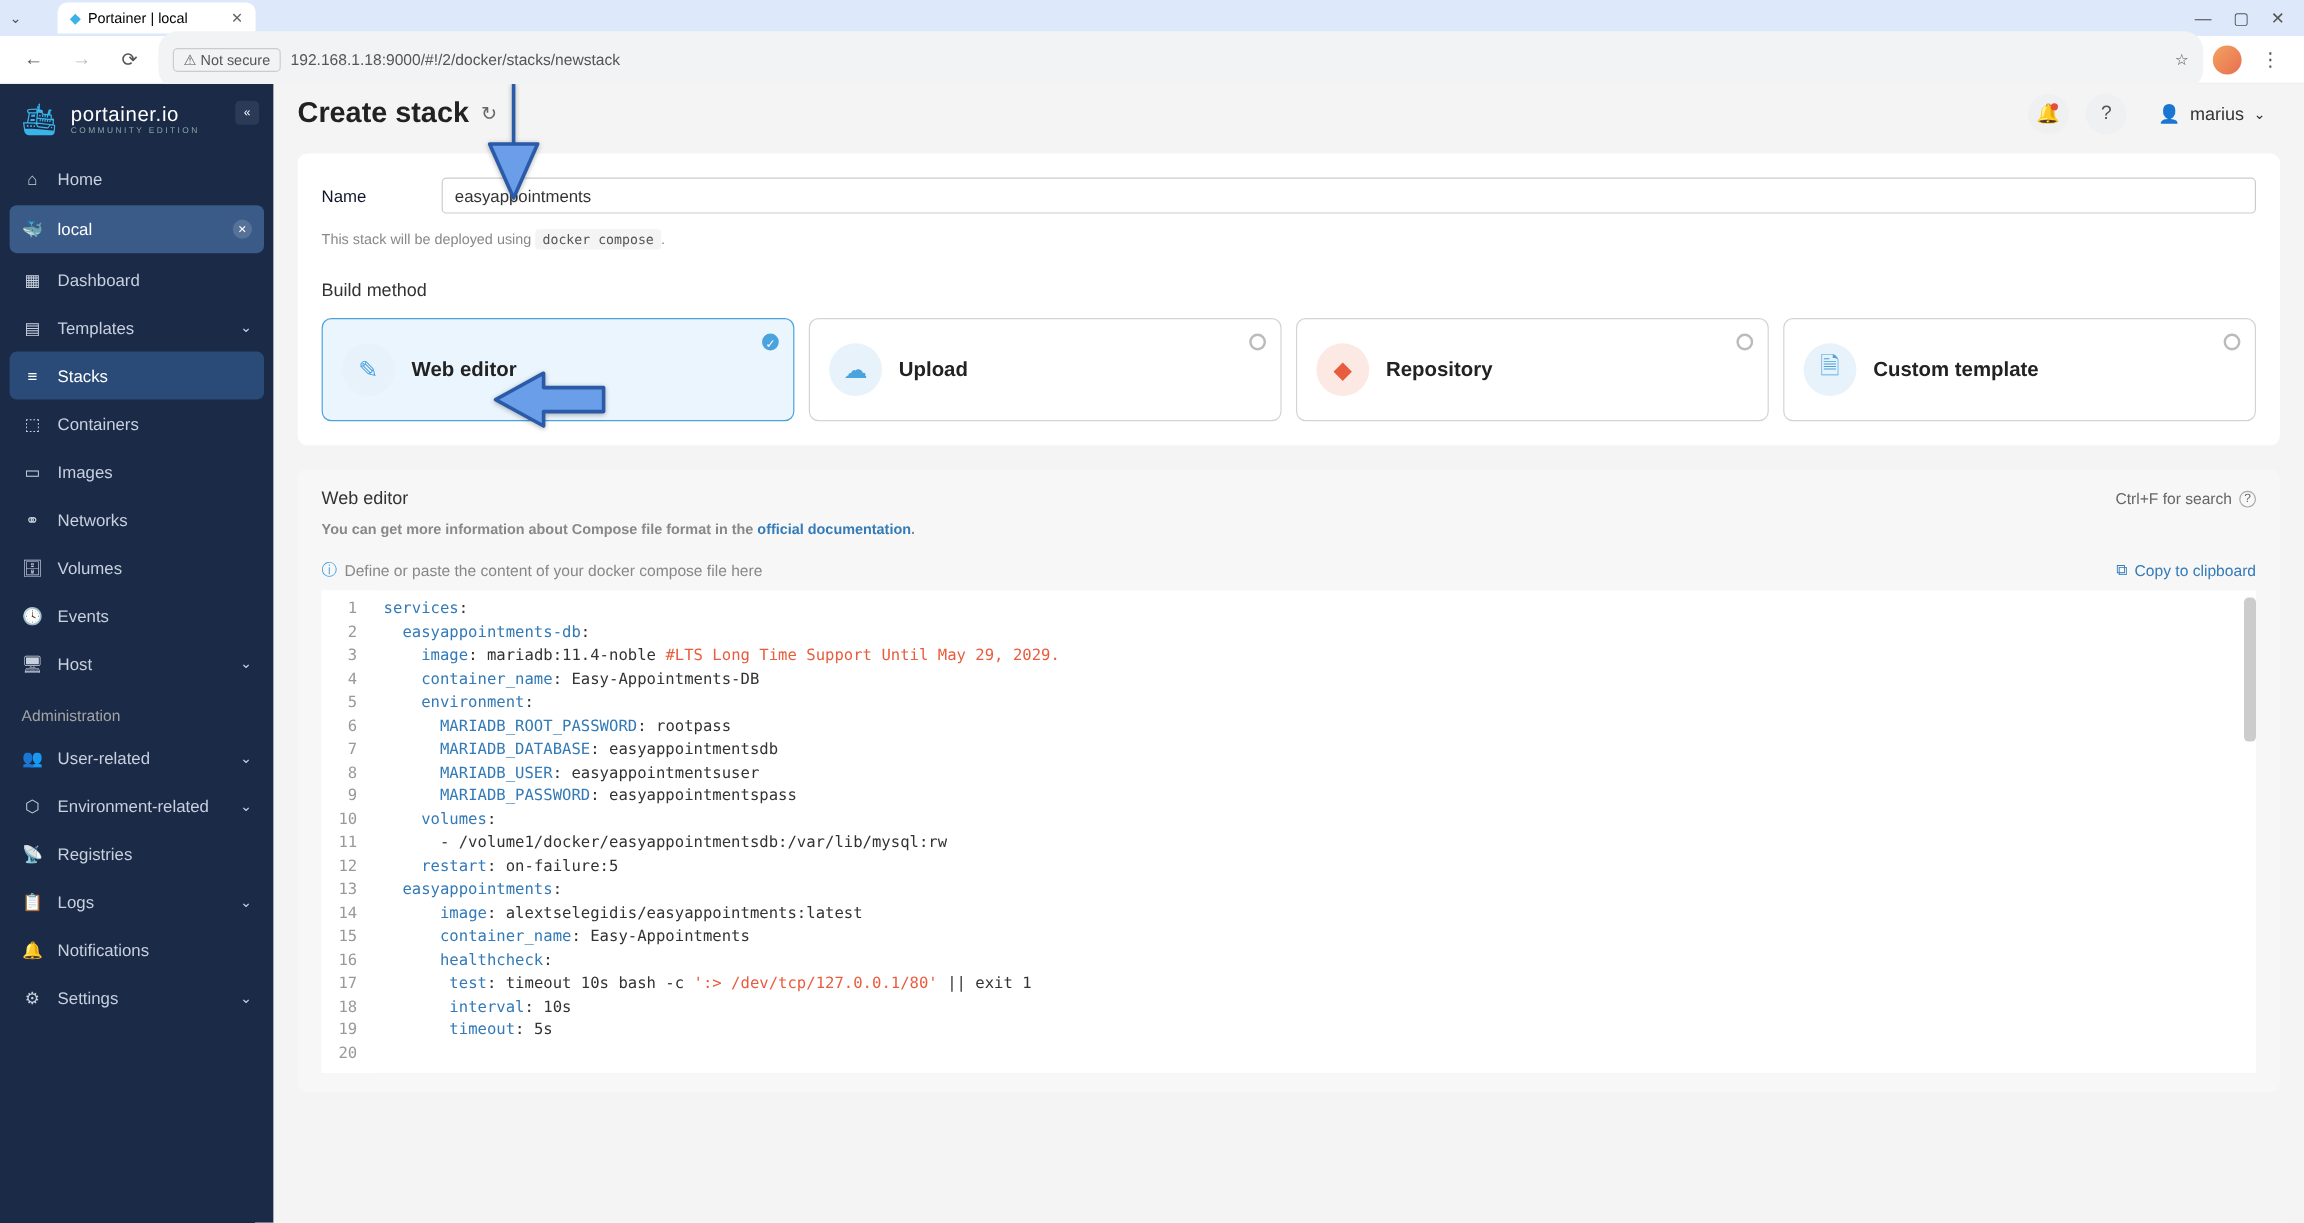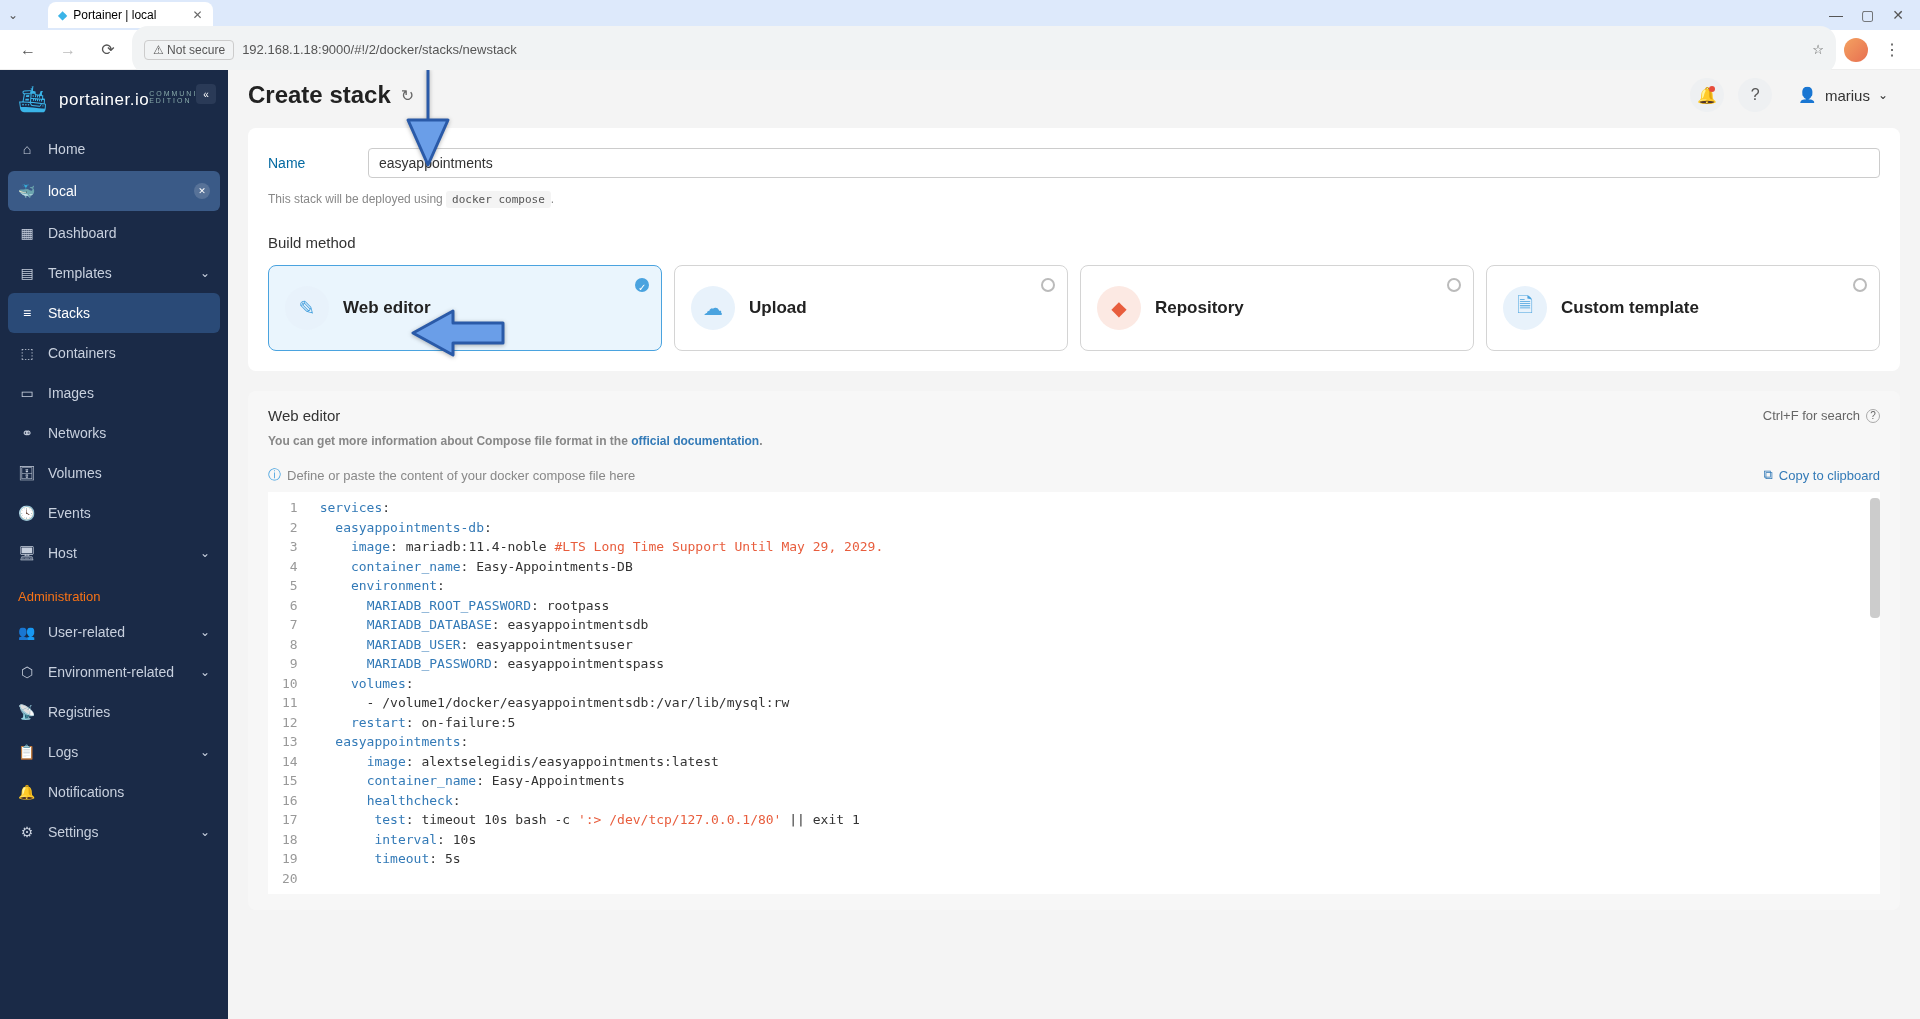--- a/index.html
+++ b/index.html
@@ -19,54 +19,54 @@
 .star-icon { color: #555; }
 .profile-avatar { width: 24px; height: 24px; border-radius: 50%; background: linear-gradient(135deg, #f4a261, #e76f51); }
 .browser-menu { color: #555; padding: 0 8px; }
 
 
 .app { display: flex; height: calc(100vh - 70px); }
 
 
 .sidebar { width: 228px; background: #1a2a47; color: #fff; display: flex; flex-direction: column; overflow-y: auto; }
 .sidebar-header { padding: 14px 16px; display: flex; align-items: center; gap: 10px; position: relative; }
-.logo-text { display: flex; }
+.logo-text { display: flex; flex-direction: column; }
 .logo-title { font-size: 17px; font-weight: 400; letter-spacing: 0.5px; }
 .logo-subtitle { font-size: 7px; letter-spacing: 2px; color: #8aa; }
 .sidebar-collapse { position: absolute; right: 12px; top: 14px; width: 20px; height: 20px; background: #2a3a57; border-radius: 4px; display: flex; align-items: center; justify-content: center; font-size: 10px; }
 
 .sidebar-item { height: 40px; display: flex; align-items: center; padding: 0 18px; gap: 12px; font-size: 14px; color: #c8d0de; cursor: pointer; }
 .sidebar-item.active { background: #2a4a77; color: #fff; border-radius: 6px; margin: 0 8px; padding: 0 10px; }
 .sidebar-item.selected { background: #3a5a87; color: #fff; border-radius: 6px; margin: 2px 8px; padding: 0 10px; }
 .sidebar-icon { width: 18px; display: flex; justify-content: center; }
 .sidebar-chevron { margin-left: auto; font-size: 12px; }
 .sidebar-close { margin-left: auto; width: 16px; height: 16px; background: rgba(255,255,255,0.15); border-radius: 50%; display: flex; align-items: center; justify-content: center; font-size: 9px; }
 
-.sidebar-section-title { padding: 16px 18px 8px; font-size: 13px; color: #f97316; }
+.sidebar-section-title { padding: 16px 18px 8px; font-size: 13px; color: #a3a3a3; }
 
 
 .main { flex: 1; background: #f4f4f4; overflow-y: auto; padding-bottom: 20px; }
 .main-header { padding: 12px 20px 0; }
 .breadcrumb { font-size: 13px; color: #337ab7; }
 .breadcrumb span.sep { color: #888; margin: 0 6px; }
 .breadcrumb span.current { color: #666; }
 
 .page-title-row { display: flex; align-items: center; padding: 8px 20px 16px; }
 .page-title { font-size: 24px; font-weight: 600; color: #222; }
 .refresh-icon { margin-left: 10px; color: #666; }
 .header-actions { margin-left: auto; display: flex; gap: 14px; align-items: center; }
 .header-action-btn { width: 34px; height: 34px; border-radius: 50%; background: #eef0f2; display: flex; align-items: center; justify-content: center; color: #555; position: relative; }
 .notif-dot { width: 6px; height: 6px; background: #e74c3c; border-radius: 50%; position: absolute; top: 8px; right: 9px; }
 .user-menu { display: flex; align-items: center; gap: 8px; padding: 6px 12px; border-radius: 6px; color: #333; font-size: 15px; }
 .user-icon { color: #555; }
 
 
 .panel { background: #fff; margin: 0 20px; border-radius: 8px; padding: 20px; }
 .form-row { display: flex; align-items: center; margin-bottom: 14px; }
-.form-label { width: 100px; font-size: 14px; color: #0369a1; }
+.form-label { width: 100px; font-size: 14px; color: #0f172a; }
 .form-input { flex: 1; height: 30px; border: 1px solid #ccc; border-radius: 4px; padding: 0 10px; font-size: 14px; color: #333; }
 .form-help { font-size: 12px; color: #888; }
 .form-help code { background: #f4f4f4; padding: 2px 6px; border-radius: 3px; font-family: monospace; font-size: 11px; color: #555; }
 
 .build-method-label { font-size: 15px; color: #333; margin-top: 28px; margin-bottom: 14px; }
 .build-methods { display: flex; gap: 12px; }
 .build-method { flex: 1; border: 1px solid #d4d4d4; border-radius: 8px; padding: 20px 16px; display: flex; align-items: center; gap: 14px; position: relative; cursor: pointer; background: #fff; }
 .build-method.selected { border-color: #4aa3df; background: #eaf5fd; }
 .method-icon { width: 44px; height: 44px; border-radius: 50%; background: #e8f2fb; display: flex; align-items: center; justify-content: center; color: #4aa3df; font-size: 20px; }
 .method-icon.git { background: #fce9e3; color: #e85d3d; }

